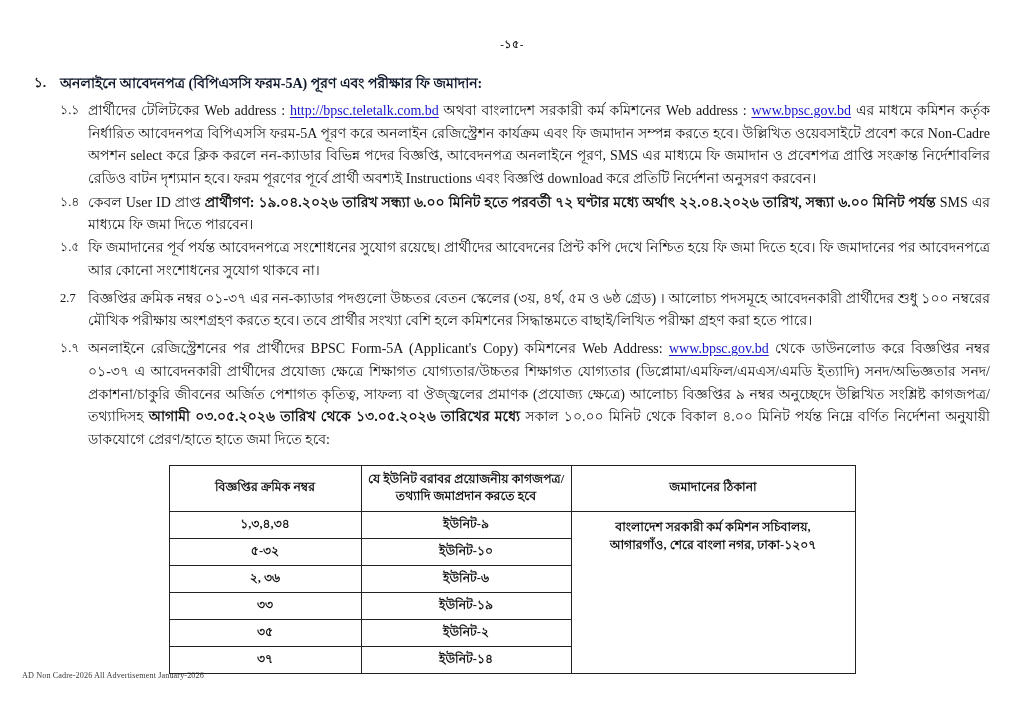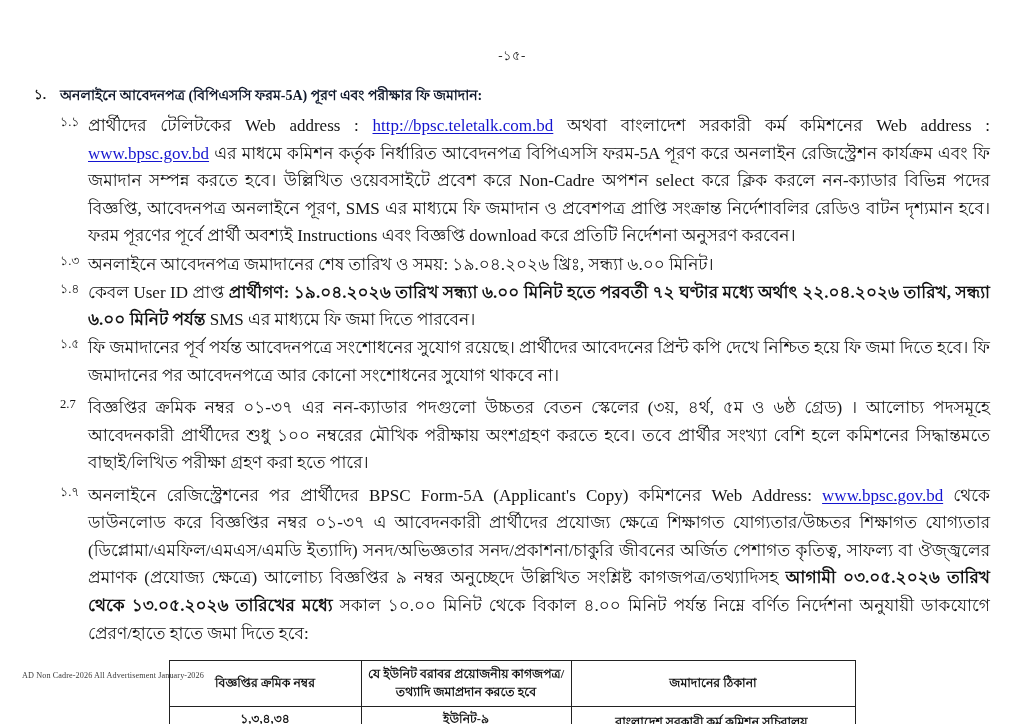--- a/index.html
+++ b/index.html
@@ -23,24 +23,24 @@
     position: absolute;
     left: 0; top: 0;
     width: 1024px;
     height: 724px;
     padding: 0;
   }
 
   
   .page-number {
     text-align: center;
-    font-size: 13px;
-    font-weight: 400;
+    font-size: 11px;
+    font-weight: 700;
     color: #1a1a1a;
-    padding-top: 46px;
+    padding-top: 36px;
     letter-spacing: 0.5px;
   }
 
   
   .content {
     padding: 18px 34px 0 34px;
   }
 
   
   .main-item {
@@ -76,21 +76,21 @@
   .clause .cnum {
     flex: 0 0 28px;
     width: 28px;
     font-size: 12.6px;
     color: #141414;
     line-height: 1.62;
     padding-top: 0;
   }
   .clause .ctext {
     flex: 1 1 auto;
-    font-size: 17px;
+    font-size: 14px;
     color: #141414;
     line-height: 1.62;
     text-align: justify;
     text-justify: inter-word;
   }
   .clause.tight .ctext { line-height: 1.6; }
   .clause.spaced { margin-bottom: 5px; }
 
   .lnk {
     color: #1414cf;
@@ -167,24 +167,20 @@
 
     <div class="main-item">
       <div class="num">১.</div>
       <div class="heading">অনলাইনে আবেদনপত্র (বিপিএসসি ফরম-5A) পূরণ এবং পরীক্ষার ফি জমাদান:</div>
     </div>
 
     <div class="clauses">
           <div class="clause">
             <div class="cnum">১.১</div>
             <div class="ctext"><span>প্রার্থীদের টেলিটকের </span><span class="latin">Web address : </span><a class="lnk" href="#">http://bpsc.teletalk.com.bd</a><span> অথবা বাংলাদেশ সরকারী কর্ম কমিশনের </span><span class="latin">Web address : </span><a class="lnk" href="#">www.bpsc.gov.bd</a><span> এর মাধমে কমিশন কর্তৃক নির্ধারিত আবেদনপত্র বিপিএসসি ফরম-</span><span class="latin">5A</span><span> পূরণ করে অনলাইন রেজিস্ট্রেশন কার্যক্রম এবং ফি জমাদান সম্পন্ন করতে হবে। উল্লিখিত ওয়েবসাইটে প্রবেশ করে </span><span class="latin">Non-Cadre</span><span> অপশন </span><span class="latin">select</span><span> করে ক্লিক করলে নন-ক্যাডার বিভিন্ন পদের বিজ্ঞপ্তি, আবেদনপত্র অনলাইনে পূরণ, </span><span class="latin">SMS</span><span> এর মাধ্যমে ফি জমাদান ও প্রবেশপত্র প্রাপ্তি সংক্রান্ত নির্দেশাবলির রেডিও বাটন দৃশ্যমান হবে। ফরম পূরণের পূর্বে প্রার্থী অবশ্যই </span><span class="latin">Instructions</span><span> এবং বিজ্ঞপ্তি </span><span class="latin">download</span><span> করে প্রতিটি নির্দেশনা অনুসরণ করবেন।</span></div>
-          </div>
-          <div class="clause tight">
-            <div class="cnum">১.৩</div>
-            <div class="ctext"><span>অনলাইনে আবেদনপত্র জমাদানের শেষ তারিখ ও সময়: ১৯.০৪.২০২৬ খ্রিঃ, সন্ধ্যা ৬.০০ মিনিট।</span></div>
           </div>
           <div class="clause tight">
             <div class="cnum">১.৪</div>
             <div class="ctext"><span>কেবল </span><span class="latin">User ID</span><span> প্রাপ্ত </span><span class="bold">প্রার্থীগণ: ১৯.০৪.২০২৬ তারিখ সন্ধ্যা ৬.০০ মিনিট হতে পরবর্তী ৭২ ঘণ্টার মধ্যে অর্থাৎ ২২.০৪.২০২৬ তারিখ, সন্ধ্যা ৬.০০ মিনিট পর্যন্ত </span><span class="latin">SMS</span><span> এর মাধ্যমে ফি জমা দিতে পারবেন।</span></div>
           </div>
           <div class="clause spaced">
             <div class="cnum">১.৫</div>
             <div class="ctext"><span>ফি জমাদানের পূর্ব পর্যন্ত আবেদনপত্রে সংশোধনের সুযোগ রয়েছে। প্রার্থীদের আবেদনের প্রিন্ট কপি দেখে নিশ্চিত হয়ে ফি জমা দিতে হবে। ফি জমাদানের পর আবেদনপত্রে আর কোনো সংশোধনের সুযোগ থাকবে না।</span></div>
           </div>
           <div class="clause spaced">

